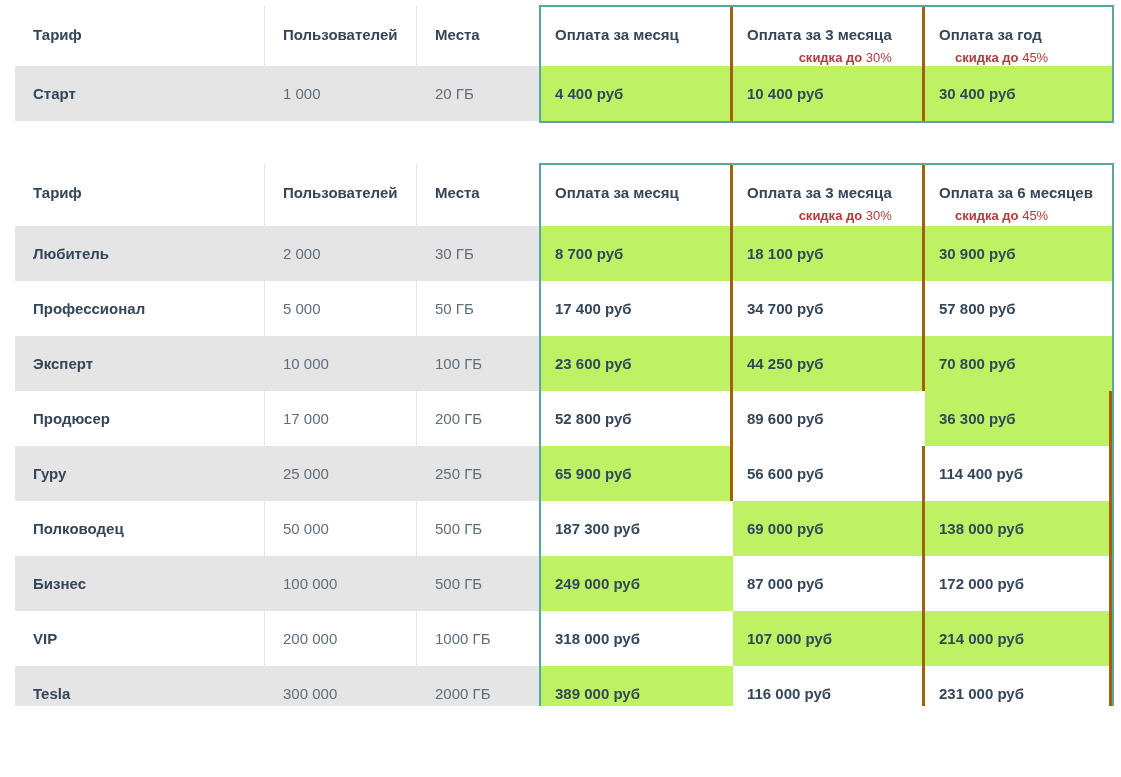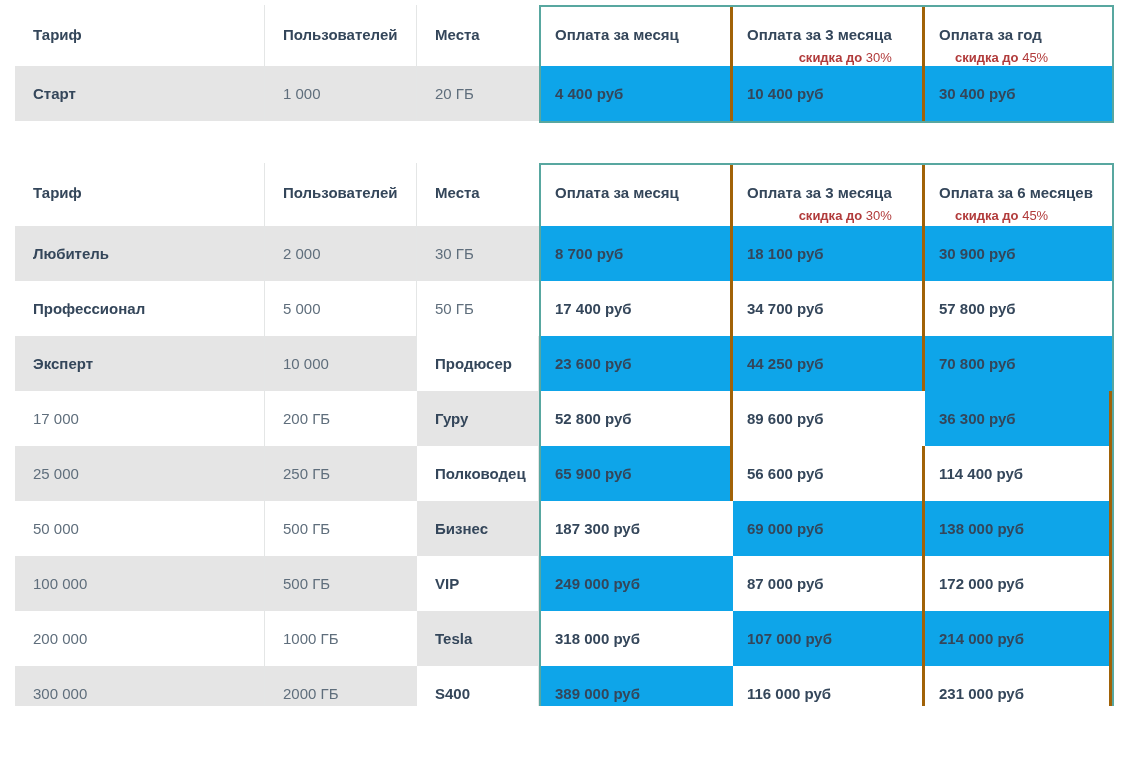--- a/index.html
+++ b/index.html
@@ -25,21 +25,21 @@
   .phead { align-items:flex-start; padding-top:18px; font-weight:700; }
 
   .c1,.c2 { border-right:1px solid #e4e6e6; }
   .p1,.p2 { border-right:3px solid #a16207;text-align:right; }
 
   .plan  { font-weight:700; color:#34465a; }
   .val   { color:#5f6e7c; font-weight:400; }
   .price { font-weight:700; color:#34465a; }
 
   .tint-l { background:#e5e5e5; }
-  .tint-p { background:#0ea5e9; }
+  .tint-p { background:#bef264; }
 
   .plabel { color:#34465a; }
   .discount { font-size:13px; color:#b13b3b; margin-top:4px; font-weight:700;margin-left:16px; }
   .discount .dv { font-weight:400; }
 </style>
 </head>
 <body>
 
 <div class="page">
 
@@ -88,20 +88,21 @@
       <div class="cell plan tint-l c1">Любитель</div>
       <div class="cell val  tint-l c2">2 000</div>
       <div class="cell val  tint-l c3">30 ГБ</div>
 
       <div class="cell plan c1">Профессионал</div>
       <div class="cell val  c2">5 000</div>
       <div class="cell val  c3">50 ГБ</div>
 
       <div class="cell plan tint-l c1">Эксперт</div>
       <div class="cell val  tint-l c2">10 000</div>
+      <div class="cell val  tint-l c3">100 ГБ</div>
 
       <div class="cell plan c1">Продюсер</div>
       <div class="cell val  c2">17 000</div>
       <div class="cell val  c3">200 ГБ</div>
 
       <div class="cell plan tint-l c1">Гуру</div>
       <div class="cell val  tint-l c2">25 000</div>
       <div class="cell val  tint-l c3">250 ГБ</div>
 
       <div class="cell plan c1">Полководец</div>

